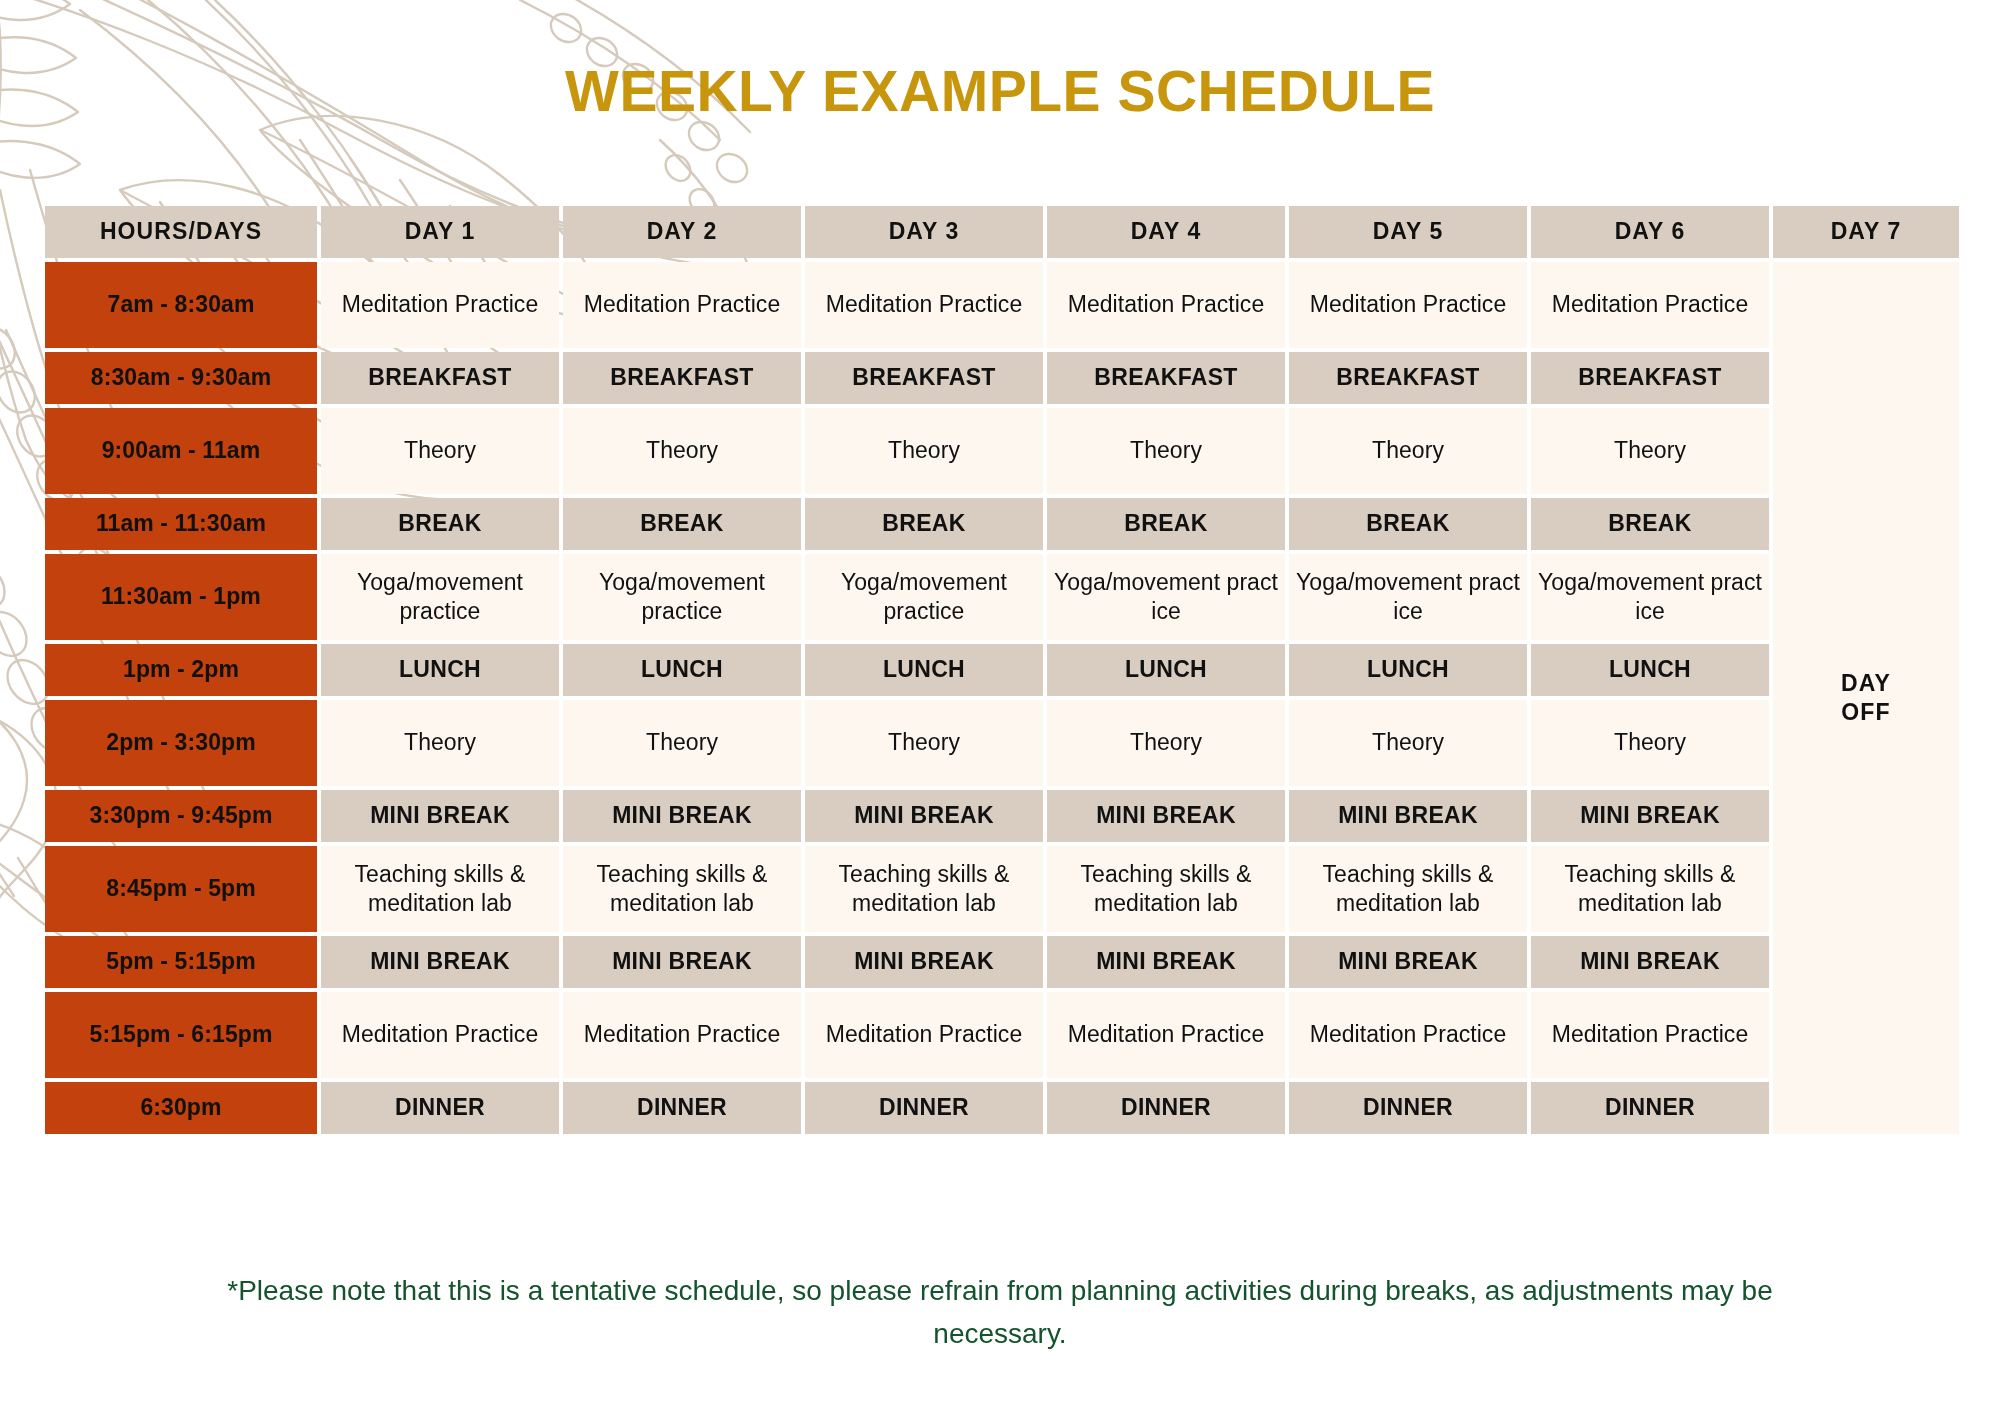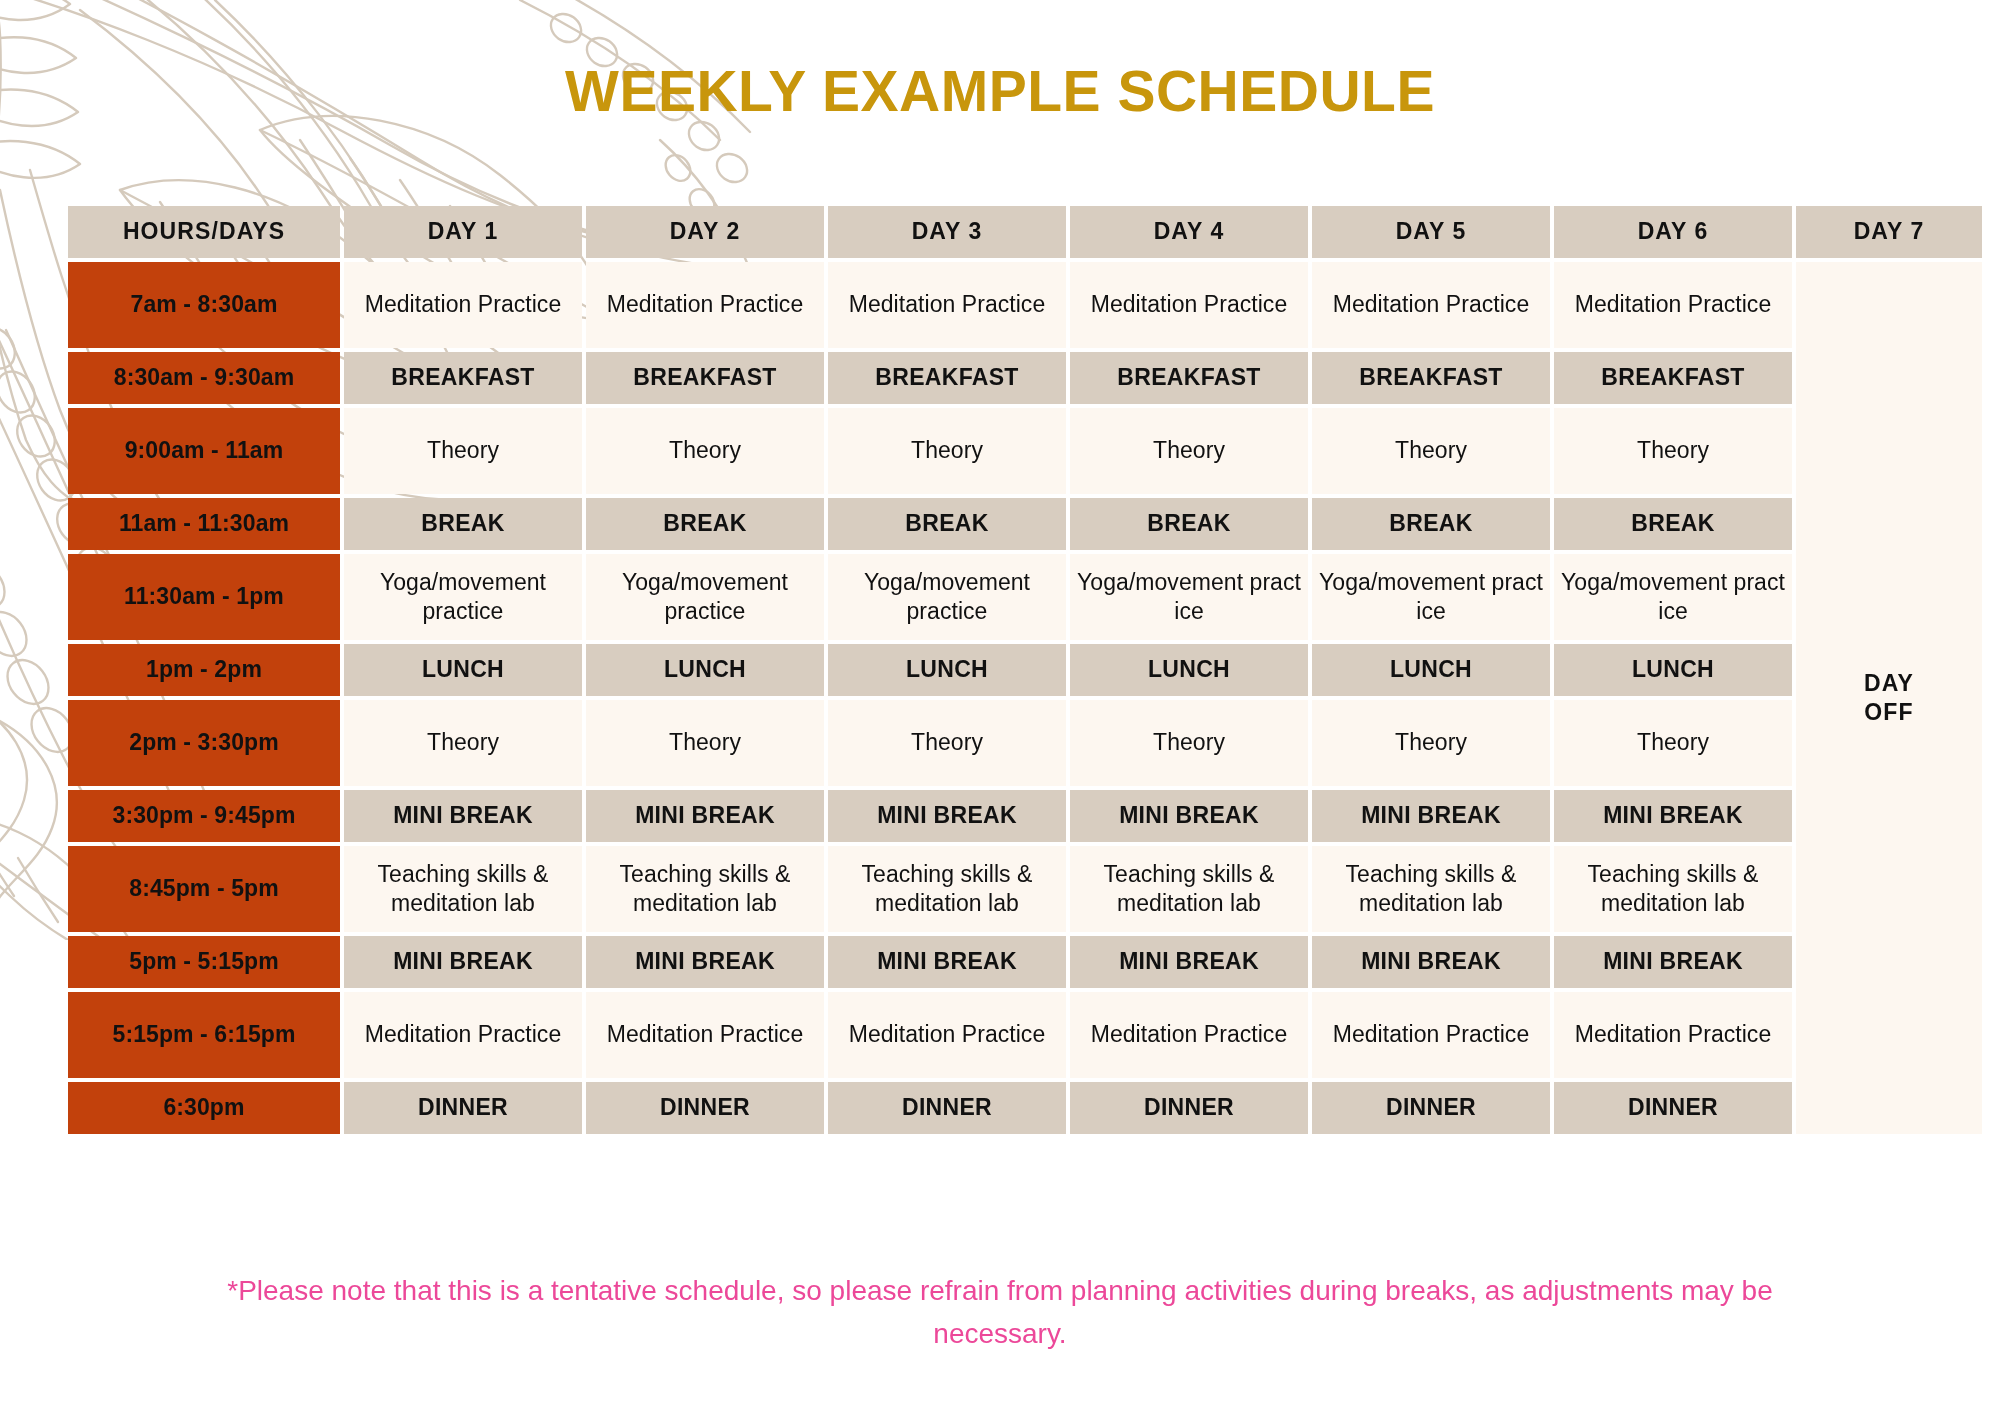--- a/index.html
+++ b/index.html
@@ -59,21 +59,21 @@
     font-weight: 800;
     letter-spacing: 0.5px;
     color: #c8960c;
     z-index: 3;
     font-family: "Liberation Sans", sans-serif;
   }
 
   
   #schedule-wrap {
     position: absolute;
-    left: 64px;
+    left: 41px;
     top: 202px;
     width: 1890px;
     z-index: 2;
   }
 
   table#schedule {
     border-collapse: separate;
     border-spacing: 4px 4px;
     width: 1890px;
     table-layout: fixed;
@@ -145,21 +145,21 @@
 
   
   #footnote {
     position: absolute;
     left: 190px;
     top: 1270px;
     width: 1620px;
     text-align: center;
     font-size: 28px;
     line-height: 1.52;
-    color: #ec4899;
+    color: #14532d;
     z-index: 3;
   }
 </style>
 </head>
 <body>
 
 <div id="page">
 
   <div id="decor-topleft">
     <svg class="decor-svg" viewBox="0 0 840 560" preserveAspectRatio="none">

